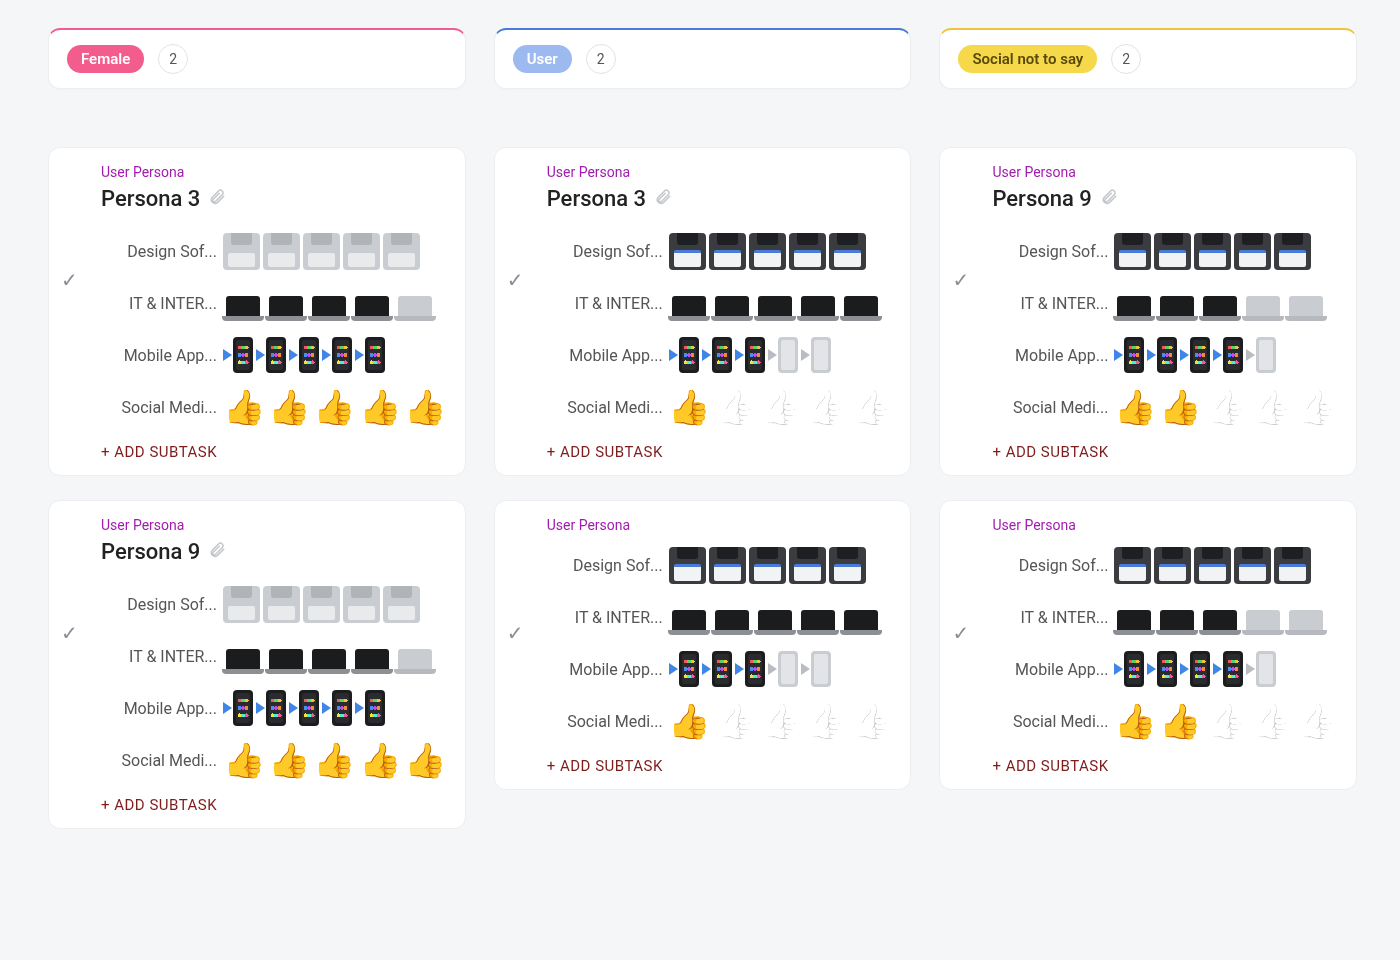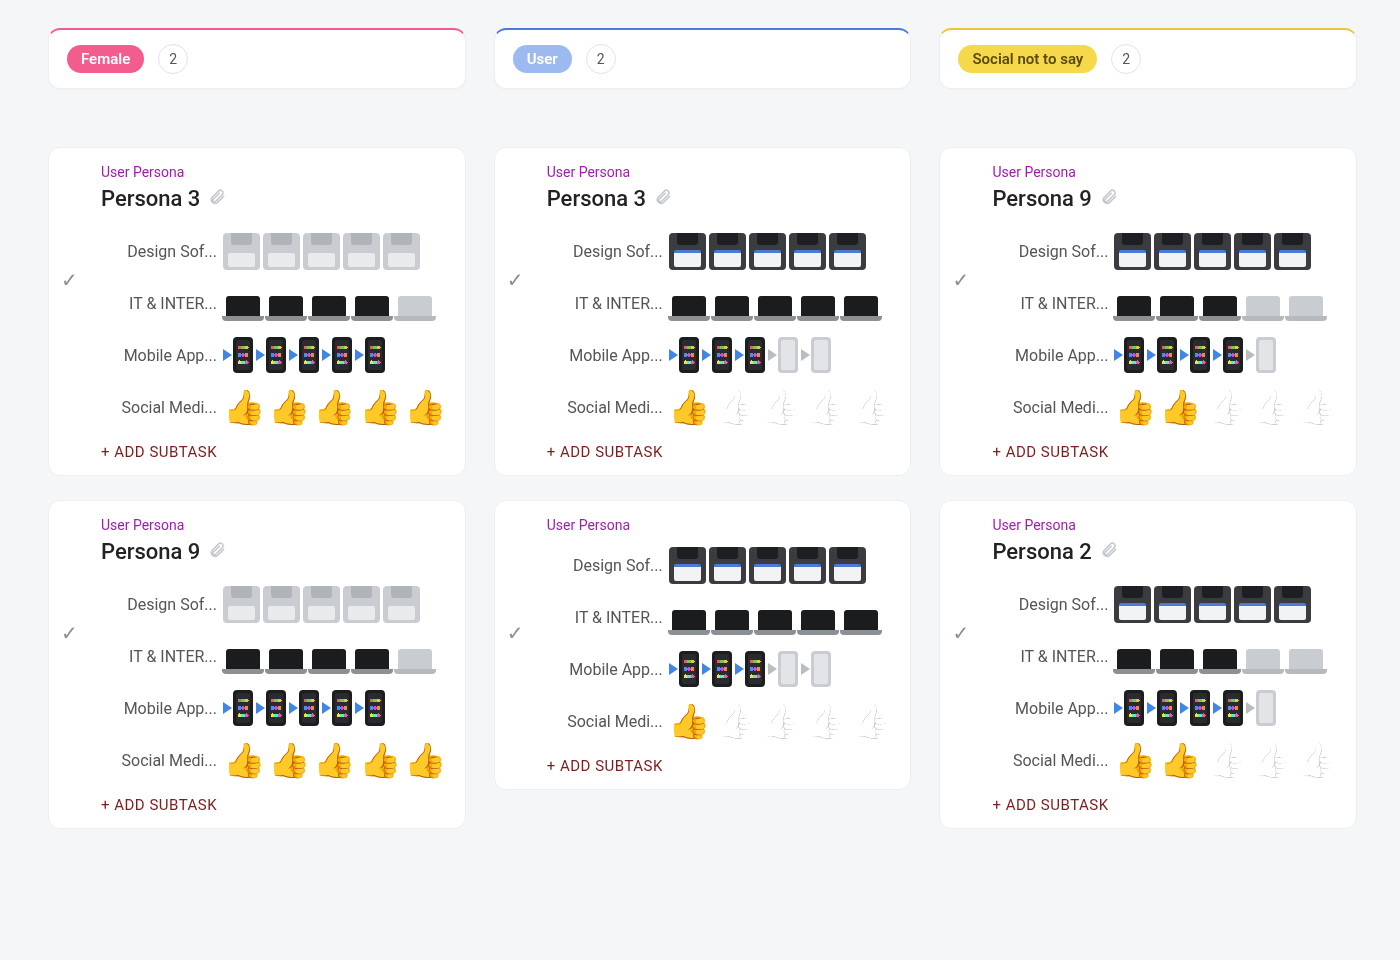--- a/index.html
+++ b/index.html
@@ -596,28 +596,20 @@
               <span class="thumb off">👍</span>
               <span class="thumb off">👍</span>
               <span class="thumb off">👍</span>
             </span>
           </div>
       <div class="add-subtask">+ ADD SUBTASK</div>
     </div>
     <div class="card">
       <span class="check">✓</span>
       <div class="eyebrow">User Persona</div>
-      <div class="title-row">
-        <span class="title">Persona 2</span>
-        <span class="clip">
-          <svg width="18" height="18" viewBox="0 0 24 24" fill="none" stroke="currentColor" stroke-width="2" stroke-linecap="round">
-                <path d="M21 11l-8.5 8.5a5 5 0 01-7-7L14 4a3.5 3.5 0 015 5l-9 9a2 2 0 01-3-3l8-8"></path>
-              </svg>
-        </span>
-      </div>
       <div class="attr">
             <span class="attr-label">Design Sof...</span>
             <span class="attr-icons">
               <span class="floppy on"></span>
               <span class="floppy on"></span>
               <span class="floppy on"></span>
               <span class="floppy on"></span>
               <span class="floppy on"></span>
             </span>
           </div>

